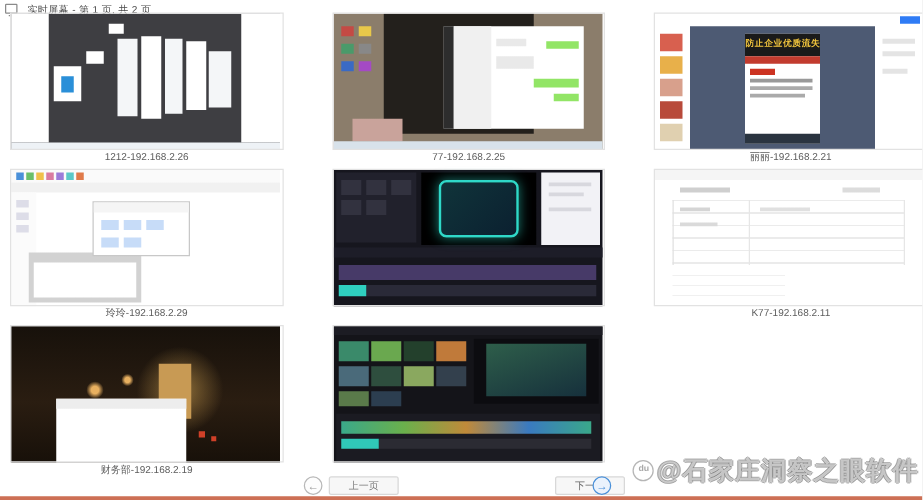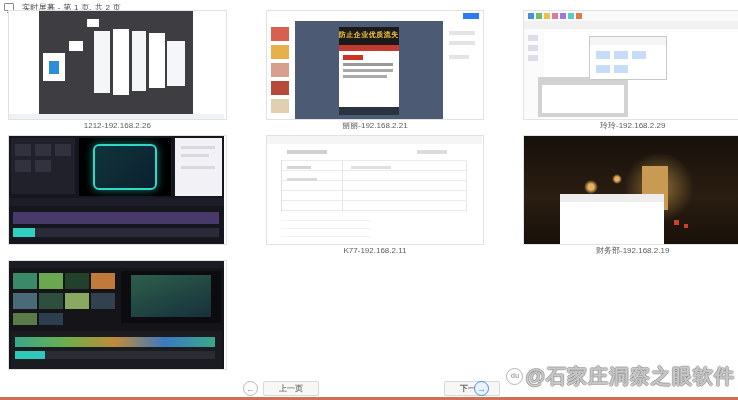--- a/index.html
+++ b/index.html
@@ -192,21 +192,21 @@
     linear-gradient(#30c8b8,#30c8b8) 6px 90px/30px 8px no-repeat,
     linear-gradient(#2b2b33,#2b2b33) 36px 90px/170px 8px no-repeat,
     linear-gradient(#1b1b22,#1b1b22) 2px 70px/211px 38px no-repeat,
     linear-gradient(#1c1c23,#1c1c23) 0 0/215px 7px no-repeat,
     linear-gradient(#141419,#141419) 0 0/215px 110px no-repeat;}
 
   
   .pager-circle{position:absolute;width:15px;height:15px;border-radius:50%;border:1px solid #b8b8b8;background:#fdfdfd;color:#9a9a9a;
     font-size:9px;line-height:14px;text-align:center;box-sizing:border-box;cursor:pointer;}
   .pager-btn{position:absolute;width:56px;height:15px;border:1px solid #d8d8d8;border-radius:2px;background:#f7f7f7;color:#7a7a7a;
-    font-size:8px;line-height:14px;text-align:center;box-sizing:border-box;cursor:pointer;font-weight:bold;}
+    font-size:8px;line-height:14px;text-align:center;box-sizing:border-box;cursor:pointer;}
   #prevCircle{left:243px;top:381px;}
   #prevBtn{left:263px;top:381px;}
   #nextBtn{left:444px;top:381px;color:#666;}
   #nextCircle{left:474px;top:381px;border-color:#4a90d9;color:#4a90d9;background:#eaf2fc;}
 
   
   .wm{position:absolute;right:3px;top:363px;display:flex;align-items:center;gap:2px;pointer-events:none;}
   .wm .badge{width:15px;height:15px;border-radius:50%;border:1.5px solid rgba(110,110,110,.5);color:rgba(110,110,110,.6);
     font-size:7px;font-weight:bold;line-height:13px;text-align:center;}
   .wm .wm-text{font-size:20px;font-weight:bold;letter-spacing:1px;color:rgba(255,255,255,.55);
@@ -225,20 +225,24 @@
     <span class="ttl">实时屏幕 - 第 1 页, 共 2 页</span>
   </div>
 
   <div class="grid">
 
     <div class="tile">
       <div class="shot t1"></div>
       <div class="cap">1212-192.168.2.26</div>
     </div>
 
+    <div class="tile">
+      <div class="shot t2"></div>
+      <div class="cap">77-192.168.2.25</div>
+    </div>
 
     <div class="tile">
       <div class="shot t3">
         <div class="poster-title">防止企业优质流失</div>
       </div>
       <div class="cap">丽丽-192.168.2.21</div>
     </div>
 
 
     <div class="tile">

